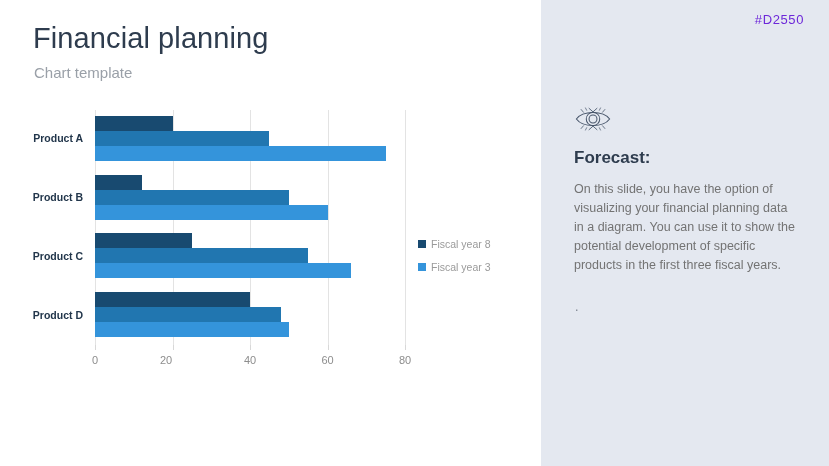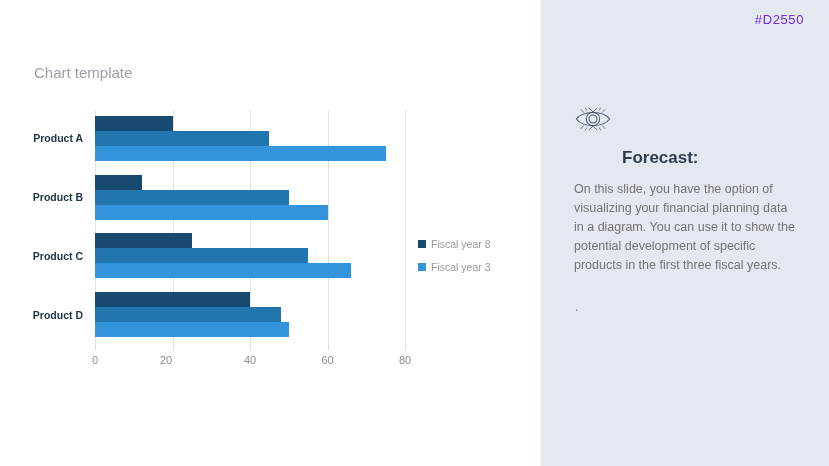--- a/index.html
+++ b/index.html
@@ -131,21 +131,20 @@
     left: 33px; top: 103px;
     width: 38px; height: 32px;
   }
   .panel-heading {
     position: absolute;
     left: 33px; top: 148px;
     font-size: 17px;
     font-weight: bold;
     color: #2e3c4e;
     white-space: nowrap;
-    margin-left: 48px;
   }
   .panel-body {
     position: absolute;
     left: 33px; top: 180px;
     width: 225px;
     font-size: 12.5px;
     line-height: 19px;
     color: #737373;
   }
   .panel-footnote {
@@ -153,20 +152,21 @@
     left: 34px; top: 300px;
     font-size: 12.5px;
     color: #7b828e;
   }
 </style>
 </head>
 <body>
 
 <div class="slide">
 
+  <div class="page-title">Financial planning</div>
   <div class="page-subtitle">Chart template</div>
 
   <div class="chart">
     <div class="plot" id="plot-area">
       <div class="axis-zero"></div>
     <div class="gridline" style="left: 0px;"></div>
         <div class="tick-mark" style="left: 0px;"></div>
         <div class="tick-label" style="left: 0px;">0</div>
         <div class="gridline" style="left: 77.5px;"></div>
         <div class="tick-mark" style="left: 77.5px;"></div>

